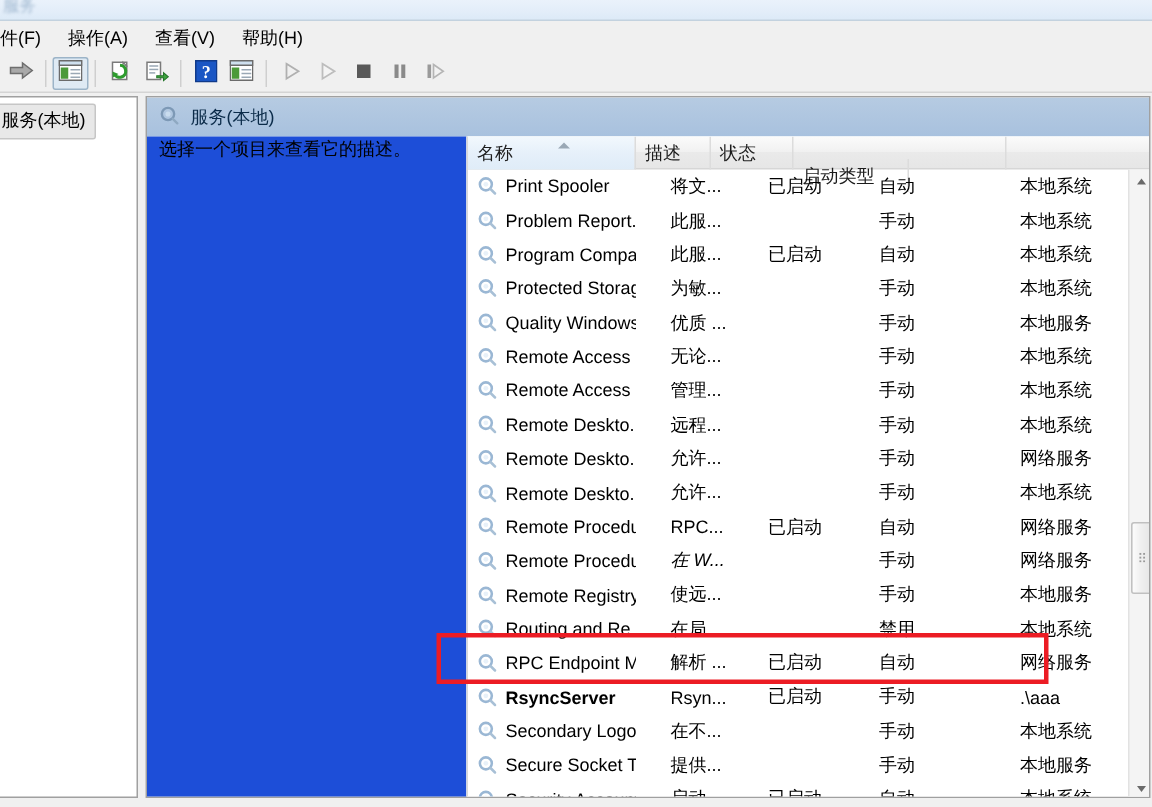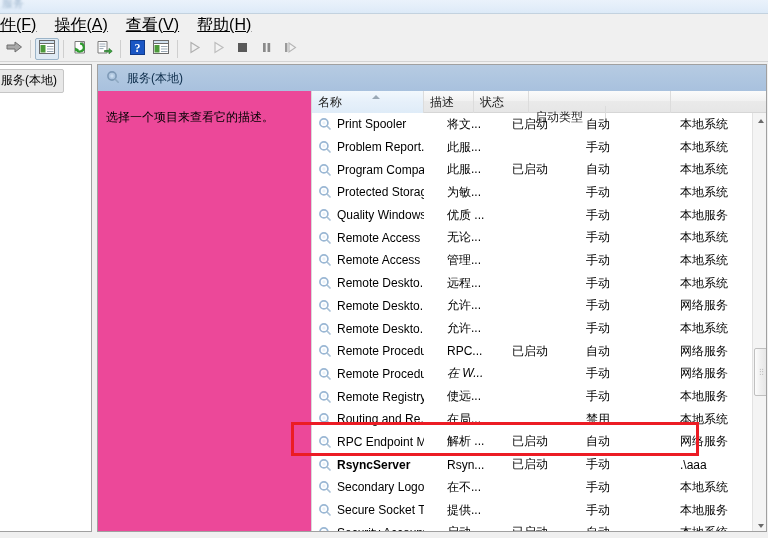--- a/index.html
+++ b/index.html
@@ -52,27 +52,26 @@
   
   .menubar {
     position: absolute;
     left: 0; top: 14px;
     width: 768px; height: 22px;
     background: #f0f0f0;
     display: flex;
     align-items: center;
   }
   .menu-item {
-    font-size: 16px;
+    font-size: 12px;
     color: #000;
     padding: 2px 9px 3px 9px;
     white-space: nowrap;
     line-height: 1;
     cursor: default;
-    text-decoration: underline;
   }
   .menu-item:first-child { padding-left: 0px; }
 
   
   .toolbar {
     position: absolute;
     left: 0; top: 36px;
     width: 768px; height: 26px;
     background: #f0f0f0;
     border-bottom: 1px solid #d4d4d4;
@@ -158,22 +157,22 @@
     font-size: 12px;
     color: #0b2b49;
     margin-left: 7px;
     font-weight: normal;
   }
 
   .desc-area {
     position: absolute;
     left: 0; top: 26px;
     width: 213px; height: 442px;
-    background: #ec4899;
-    padding: 18px 6px 0 8px;
+    background: #1d4ed8;
+    padding: 0 6px 0 8px;
     box-sizing: border-box;
   }
   .desc-text {
     font-size: 12px;
     color: #000;
     line-height: 16px;
   }
 
   
   .listview {

